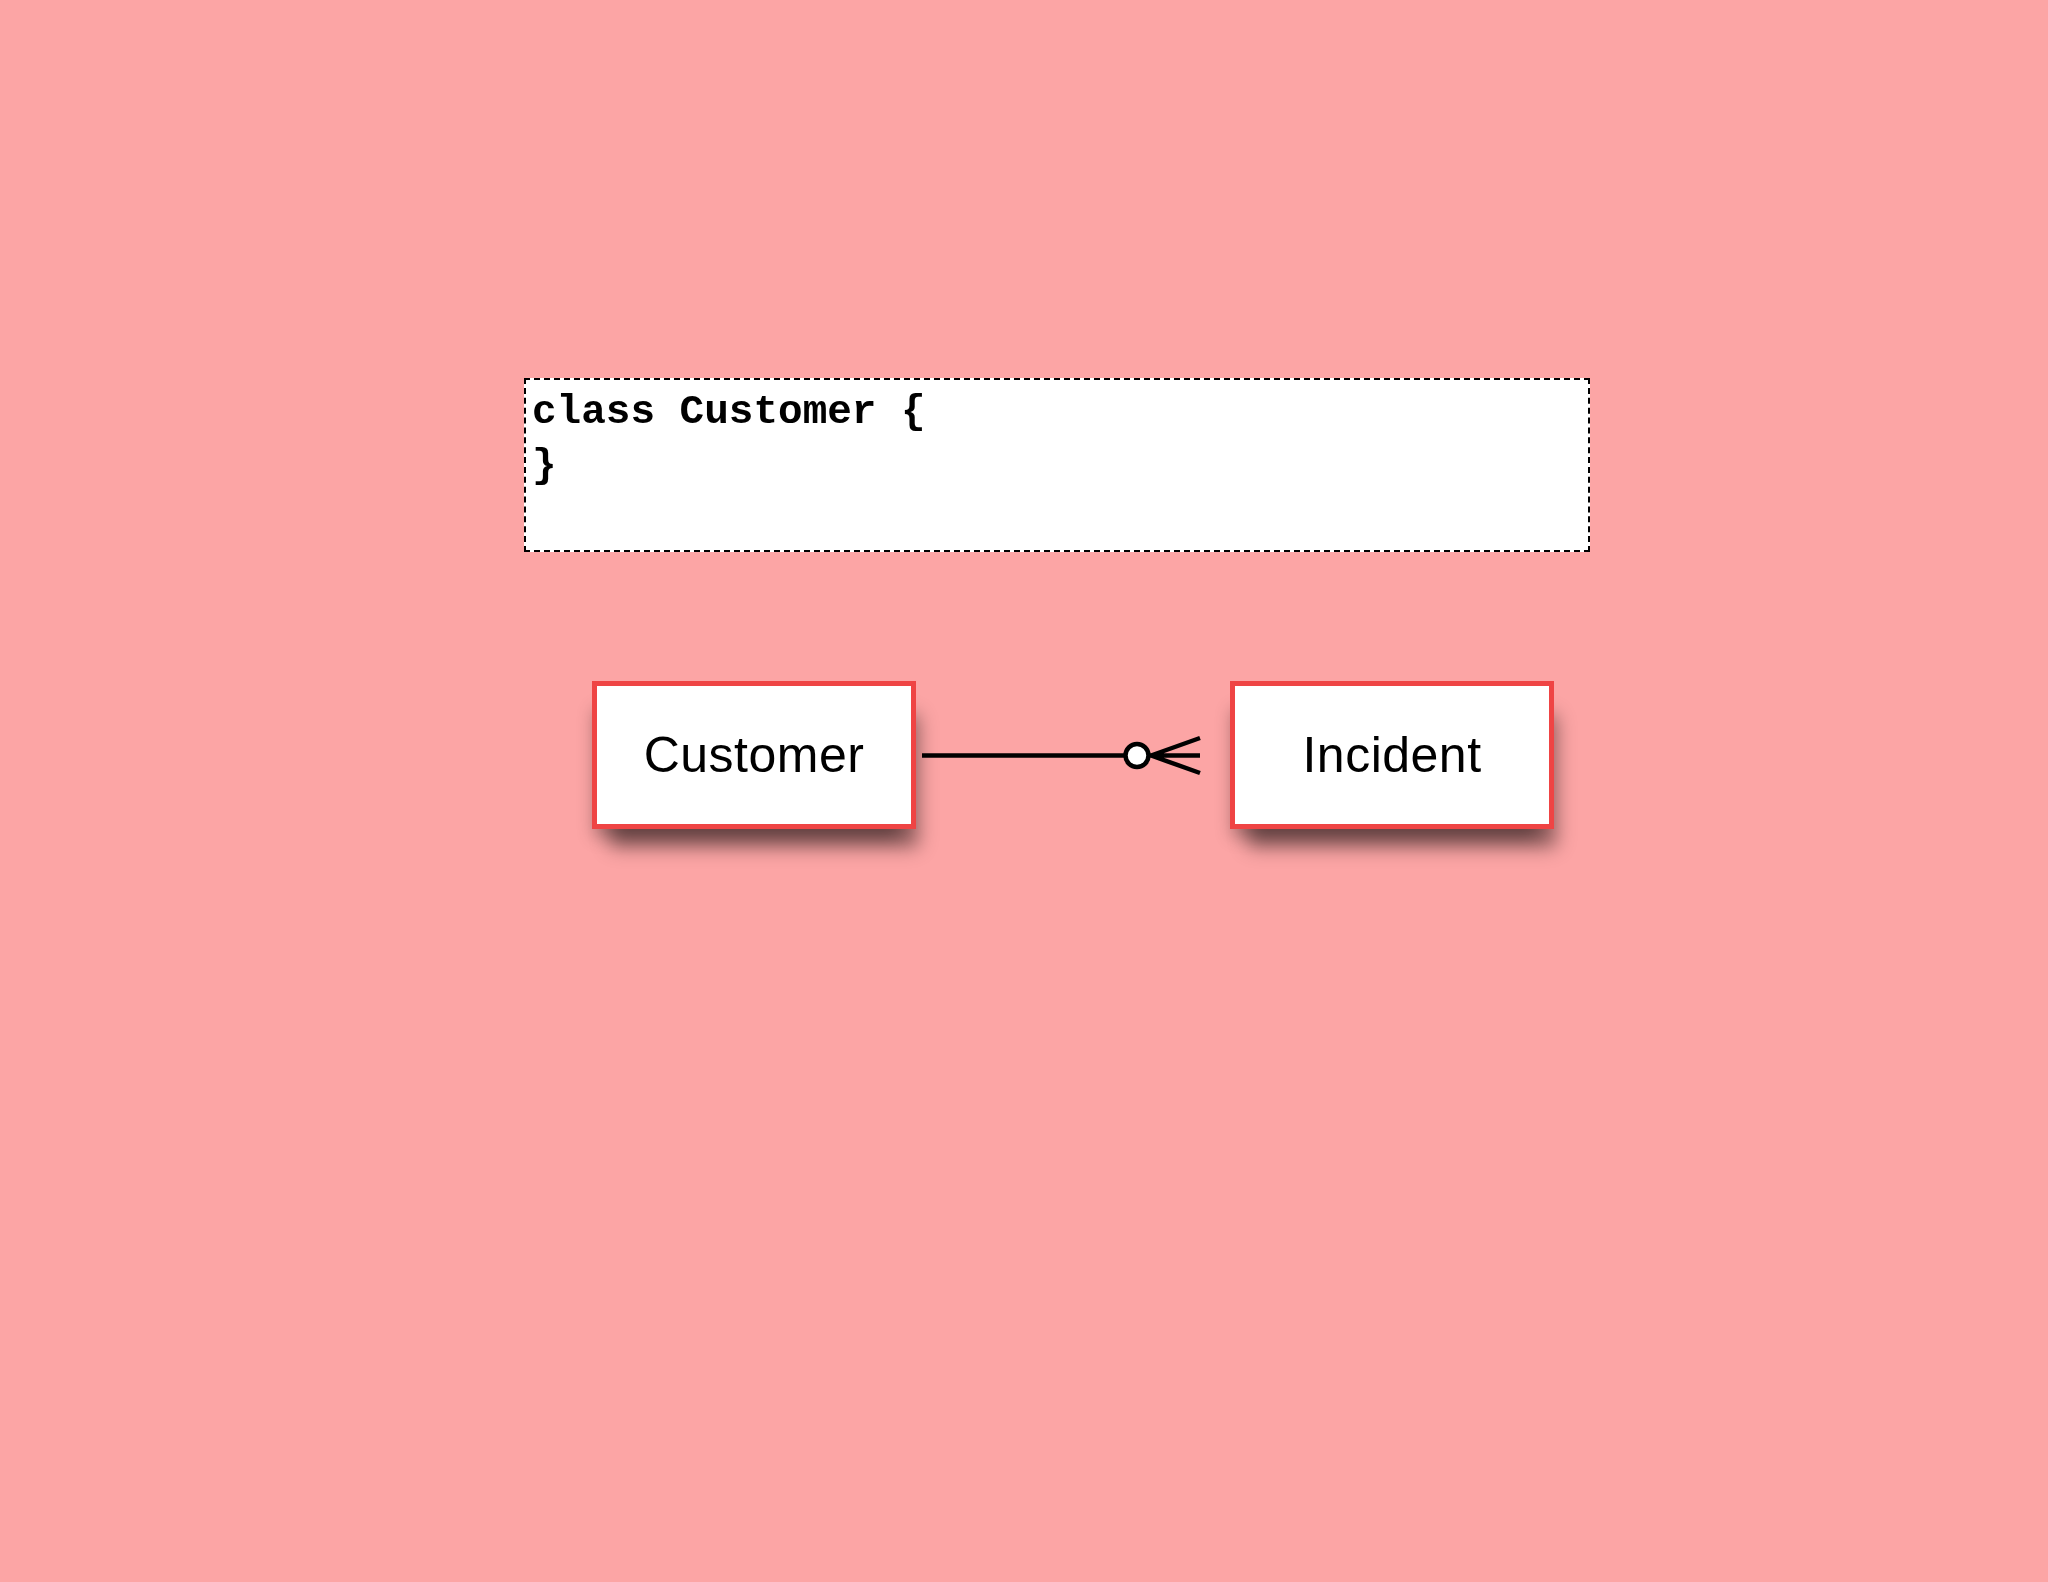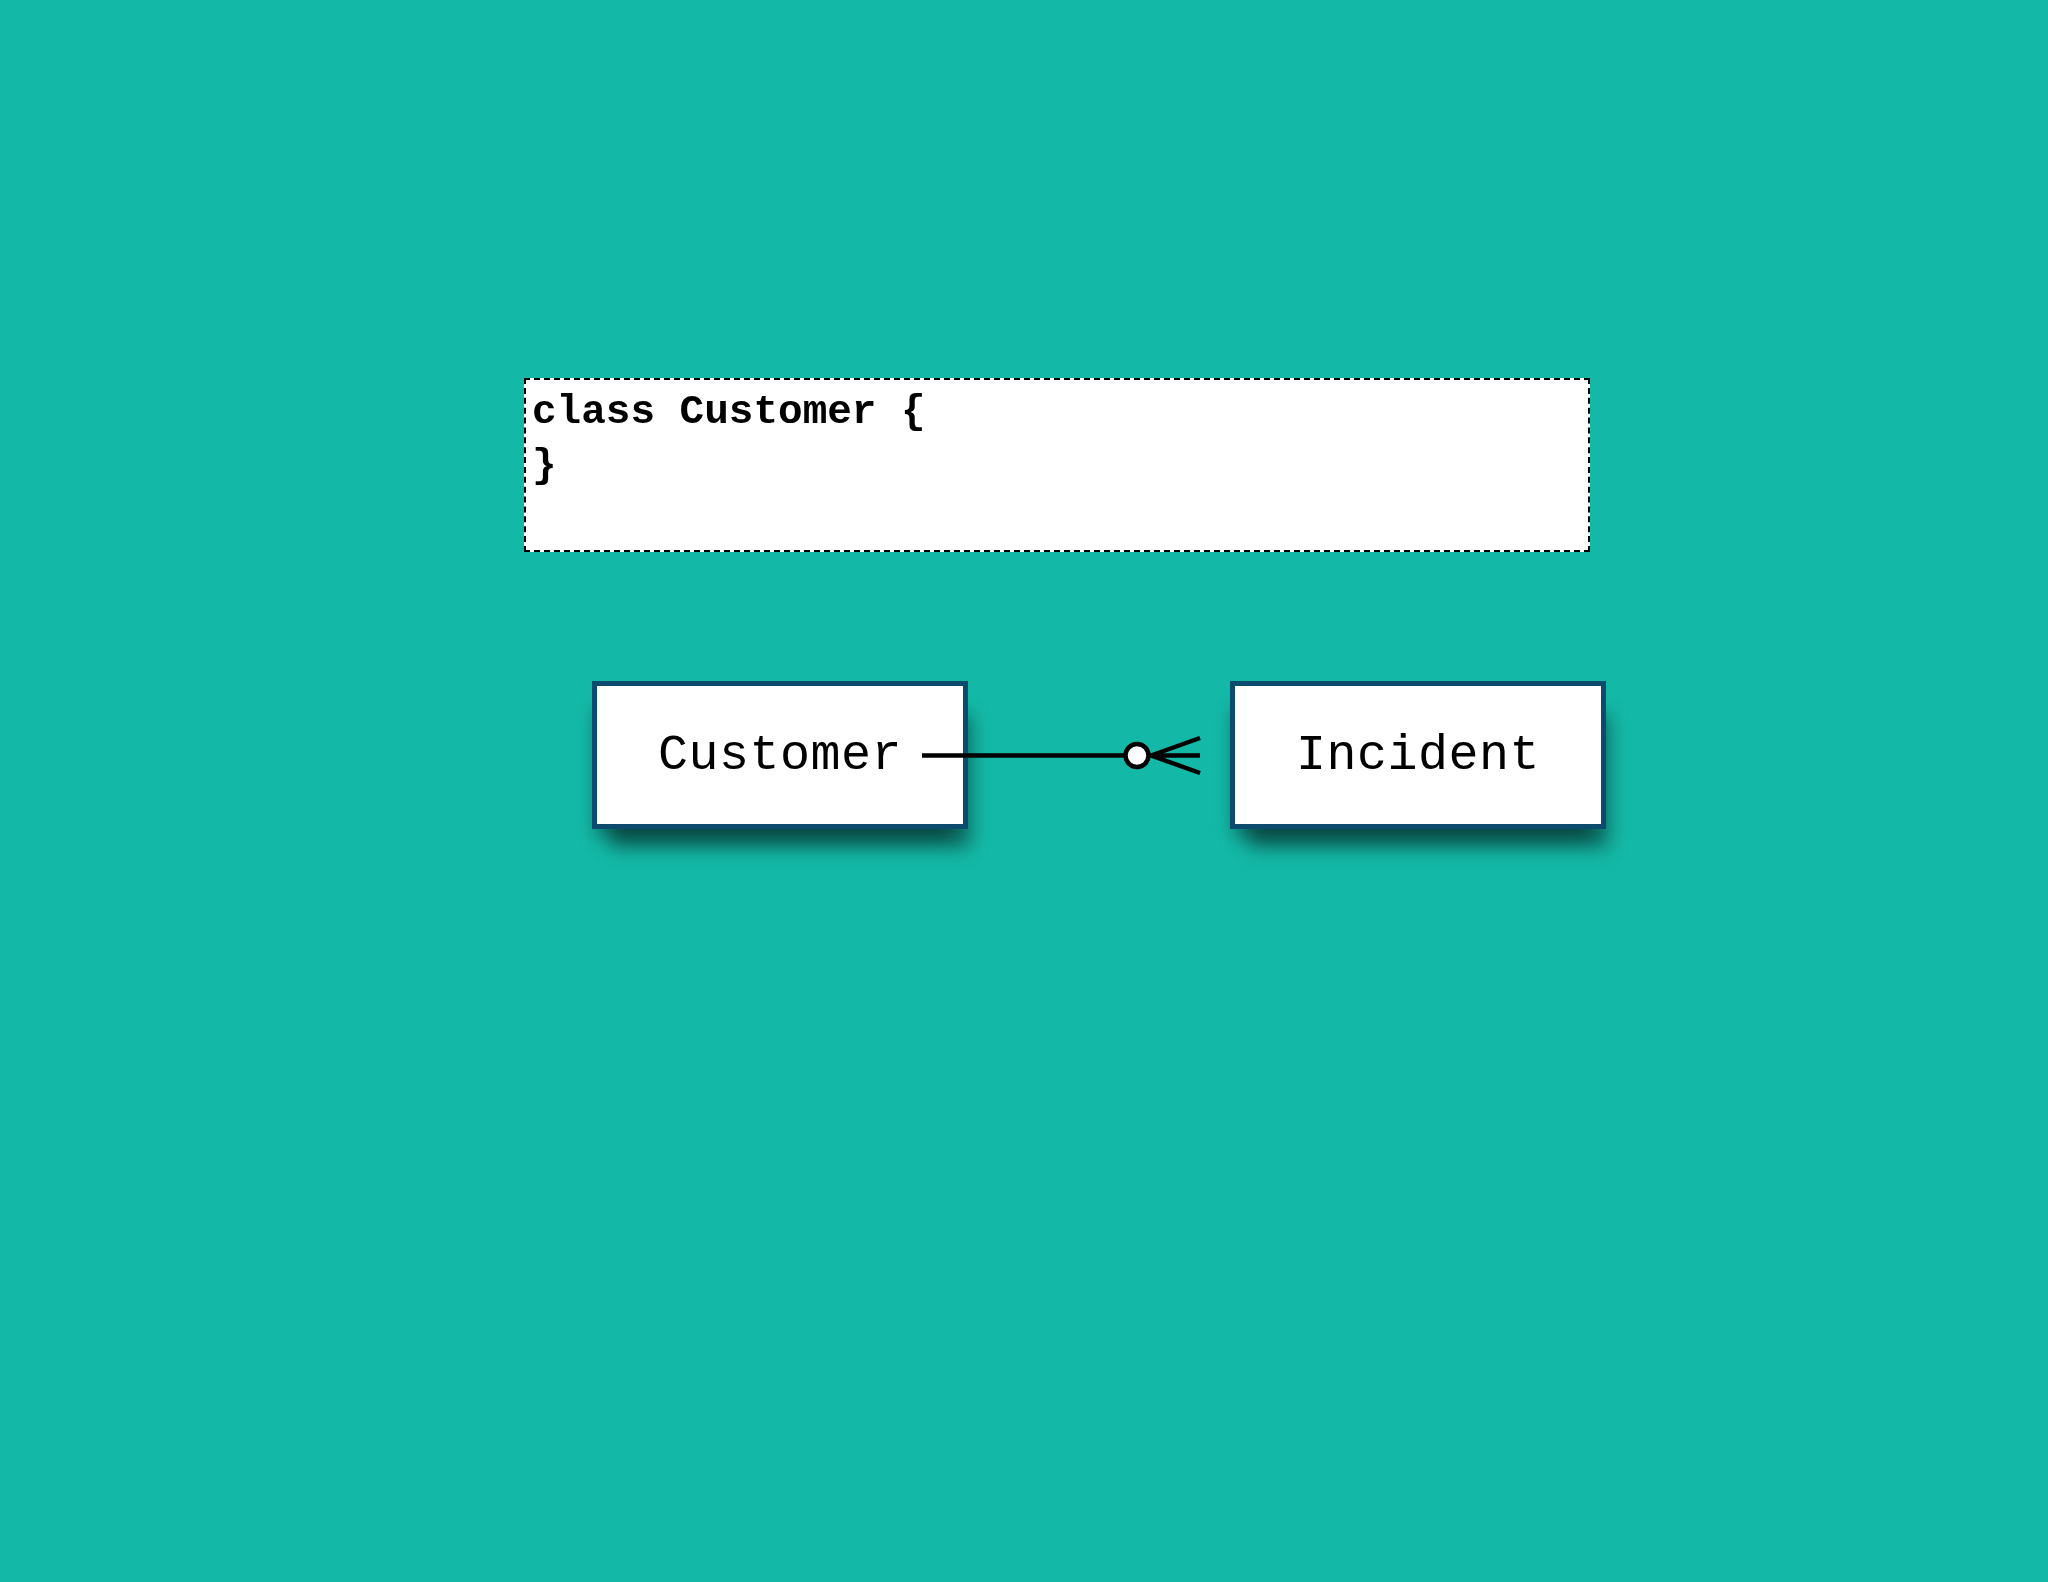--- a/index.html
+++ b/index.html
@@ -4,21 +4,21 @@
 <style>
   html, body {
     margin: 0;
     padding: 0;
     background: #ffffff;
   }
   .canvas {
     position: relative;
     width: 2048px;
     height: 1582px;
-    background: #14b8a6;
+    background: #fca5a5;
     overflow: hidden;
     font-family: "Liberation Sans", sans-serif;
     color: #000000;
   }
 
   
   .code-box {
     position: absolute;
     left: 524px;
     top: 378px;
@@ -34,31 +34,30 @@
     font-weight: 700;
     font-size: 41px;
     line-height: 54px;
     white-space: pre;
     color: #000000;
   }
 
   
   .entity {
     position: absolute;
-    width: 376px;
+    width: 324px;
     height: 148px;
     box-sizing: border-box;
     background: #ffffff;
-    border: 5px solid #0c4a6e;
+    border: 5px solid #ef4444;
     display: flex;
     align-items: center;
     justify-content: center;
     box-shadow: 10px 26px 18px -8px rgba(0,0,0,0.45),
                 -8px 18px 16px -10px rgba(0,0,0,0.30);
-    font-family: Liberation Mono, monospace;
   }
   .entity-customer { left: 592px; top: 681px; }
   .entity-incident { left: 1230px; top: 681px; }
   .entity-label {
     font-size: 50px;
     font-weight: 400;
     letter-spacing: 0.5px;
     color: #000000;
   }
 

